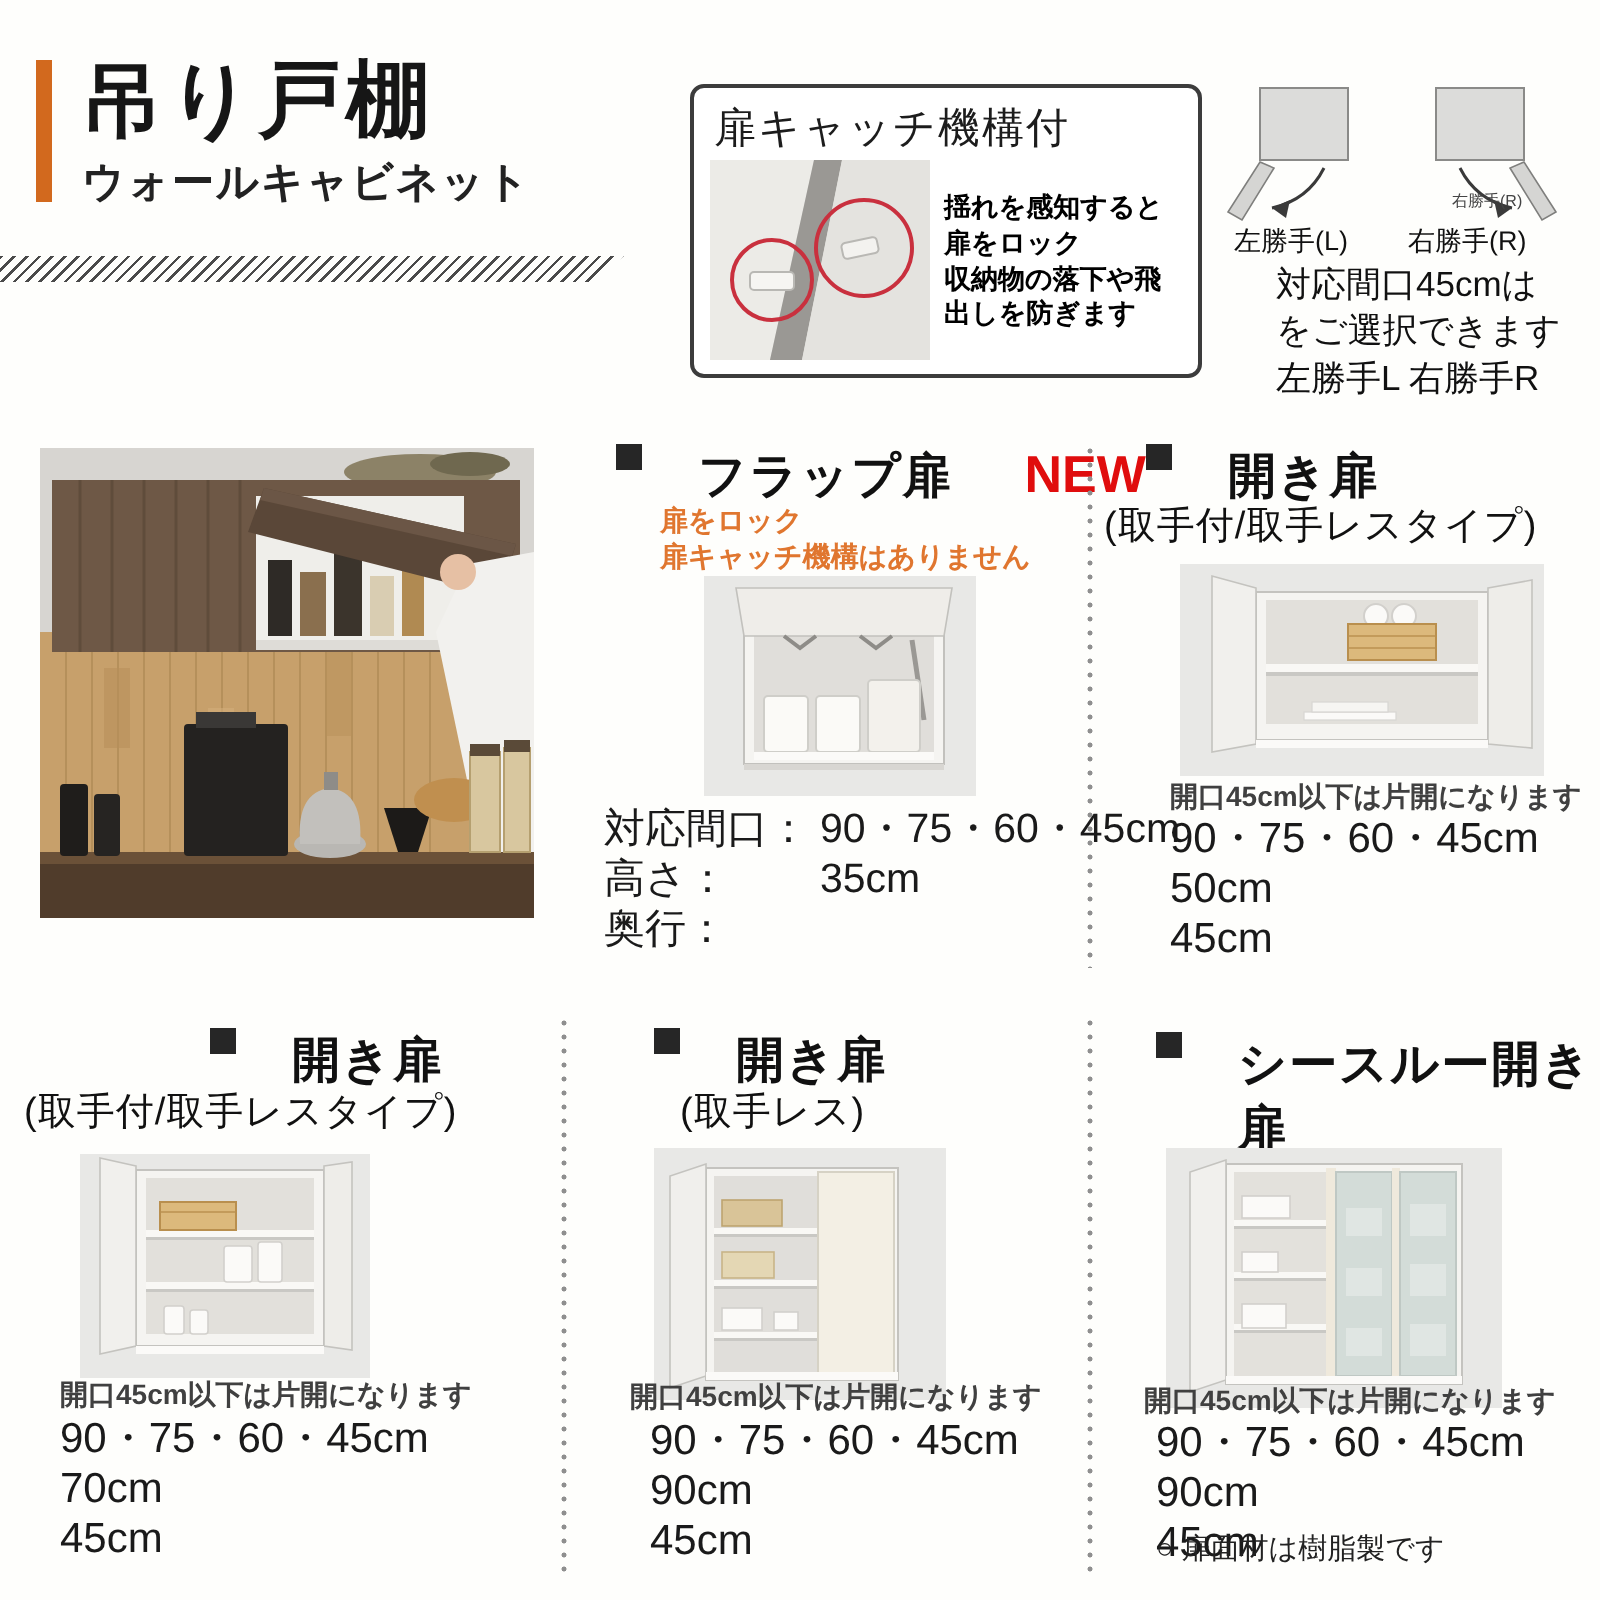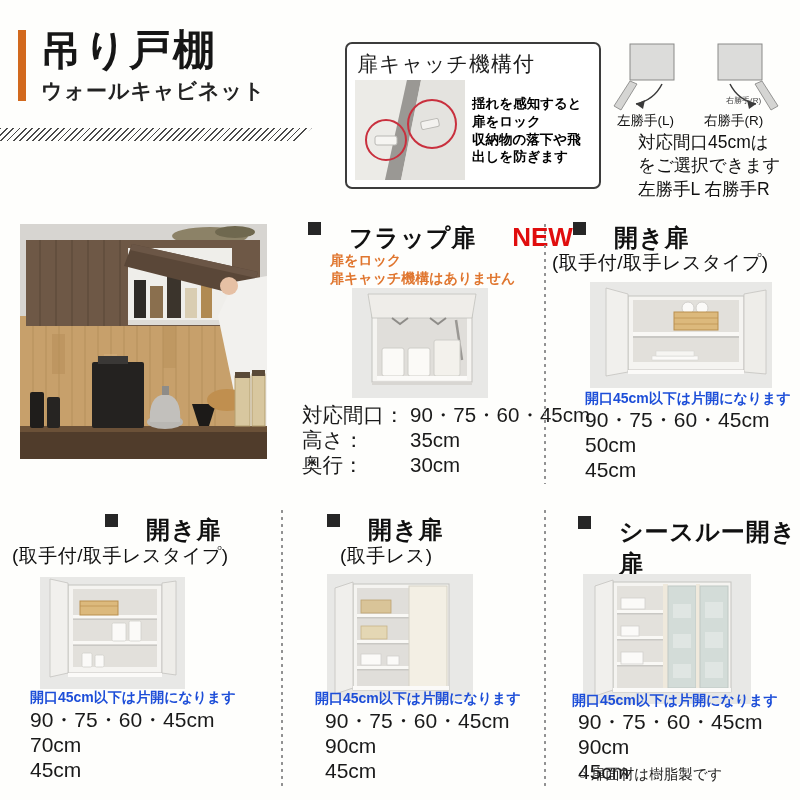--- a/index.html
+++ b/index.html
@@ -29,21 +29,21 @@
   .handing-label.l{left:617px;top:112px;}
   .handing-label.r{left:704px;top:112px;}
   .handing-small{left:726px;top:95px;font-size:8px;color:#444;}
   
   .sec-header{display:flex;gap:28px;}
   .sq{width:13px;height:13px;background:#262626;flex:0 0 auto;}
   .sec-title{font-size:24px;font-weight:bold;letter-spacing:1px;color:#111;}
   .sec-sub{font-size:19px;letter-spacing:0.5px;color:#111;white-space:nowrap;}
   .new-badge{font-size:26px;font-weight:bold;color:#e00d0d;letter-spacing:0;margin-left:8px;}
   .warn{font-size:14px;font-weight:bold;color:#e0762f;line-height:1.3;}
-  .note{font-size:14px;font-weight:bold;color:#1d4ed8;white-space:nowrap;}
+  .note{font-size:14px;font-weight:bold;color:#404040;white-space:nowrap;}
   .specs{font-size:21px;line-height:23px;color:#1a1a1a;}
   .specs div{margin-bottom:2px;}
   .spec-grid{display:grid;grid-template-columns:108px auto;font-size:20.5px;line-height:22px;row-gap:3px;color:#1a1a1a;}
   .footnote{font-size:14.5px;color:#222;}
   .divider{width:4px;background-image:radial-gradient(circle,#8f8f8f 1.1px,transparent 1.4px);background-size:4px 7px;background-repeat:repeat-y;background-position:center top;}
   .imgbox{display:block;}
 </style>
 </head>
 <body>
 
@@ -184,21 +184,20 @@
   <rect x="82" y="52" width="26" height="36" rx="2" fill="#f3f1ec" stroke="#cfcec9" stroke-width="1"></rect>
   <rect x="25" y="88" width="90" height="4" fill="#fbfaf8"></rect>
   <rect x="20" y="94" width="100" height="3" fill="#d8d6d2"></rect>
 </svg>
 <div class="abs spec-grid" style="left:302px;top:404px;">
   <span>対応間口：</span>
   <span>90・75・60・45cm</span>
   <span>高さ：</span>
   <span>35cm</span>
   <span>奥行：</span>
-  <span>30cm</span>
 </div>
 
 <div class="abs divider" style="left:543px;top:222px;height:262px;"></div>
 
 <div class="abs sec-header" style="left:573px;top:222px;">
   <span class="sq"></span>
   <span class="sec-title">開き扉</span>
 </div>
 <div class="abs sec-sub" style="left:552px;top:250px;">(取手付/取手レスタイプ)</div>
 <svg class="abs imgbox" style="left:590px;top:282px;" width="182" height="106" viewBox="0 0 182 106">

